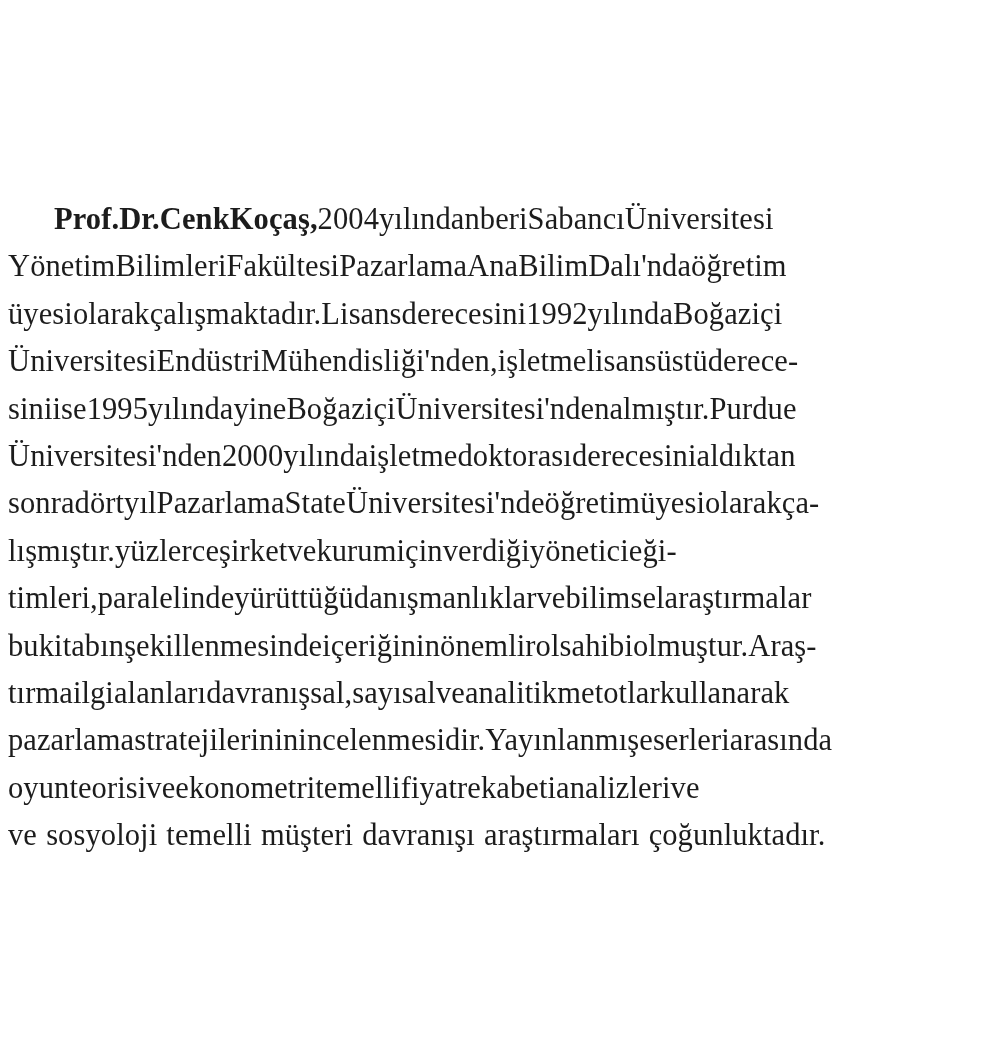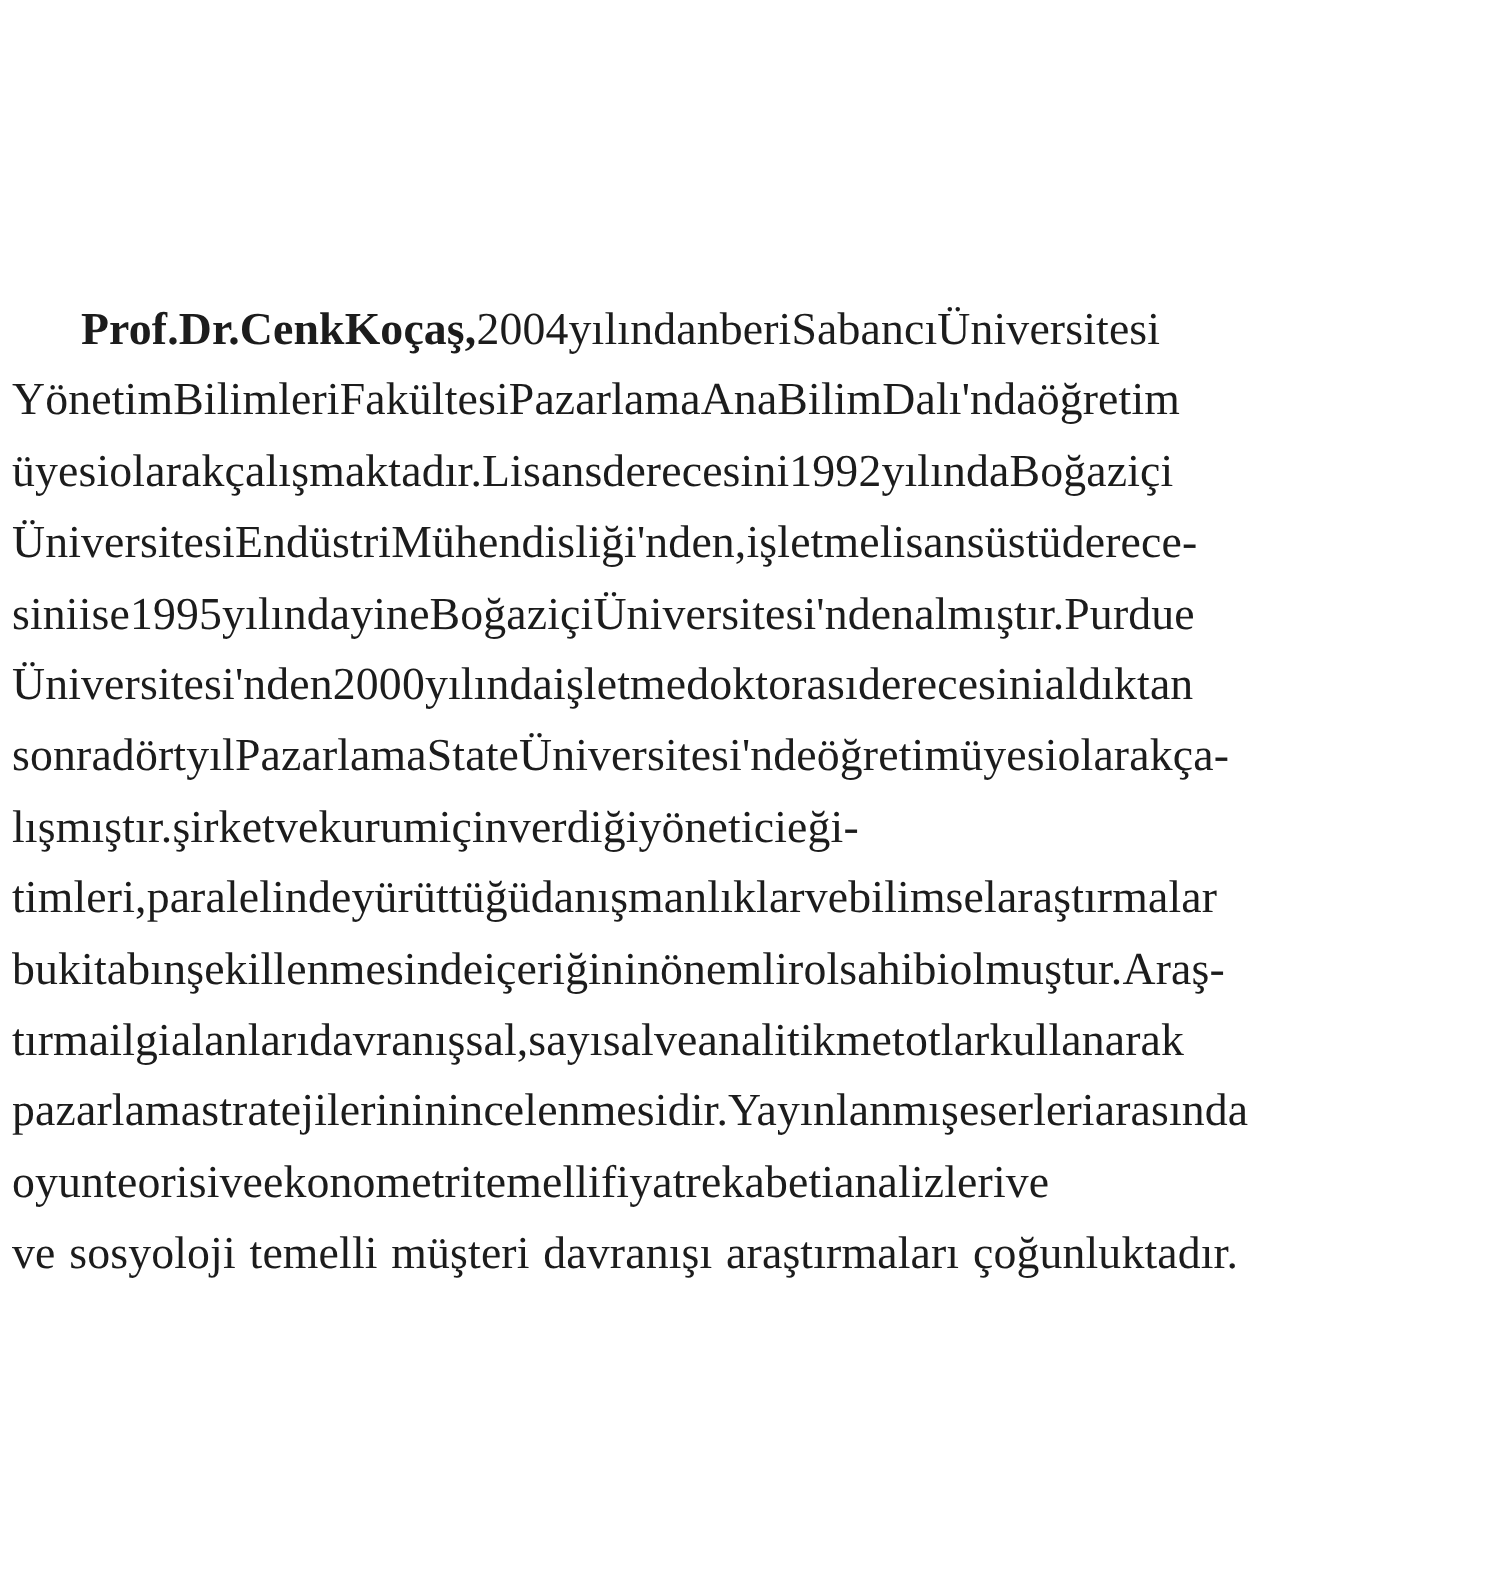--- a/index.html
+++ b/index.html
@@ -151,20 +151,21 @@
         <span class="w">Pazarlama</span>
         <span class="w">State</span>
         <span class="w">Üniversitesi'nde</span>
         <span class="w">öğretim</span>
         <span class="w">üyesi</span>
         <span class="w">olarak</span>
         <span class="w">ça-</span>
       </div>
       <div class="bio-line">
         <span class="w">lışmıştır.</span>
+        <span class="w">yüzlerce</span>
         <span class="w">şirket</span>
         <span class="w">ve</span>
         <span class="w">kurum</span>
         <span class="w">için</span>
         <span class="w">verdiği</span>
         <span class="w">yönetici</span>
         <span class="w">eği-</span>
       </div>
       <div class="bio-line">
         <span class="w">timleri,</span>

